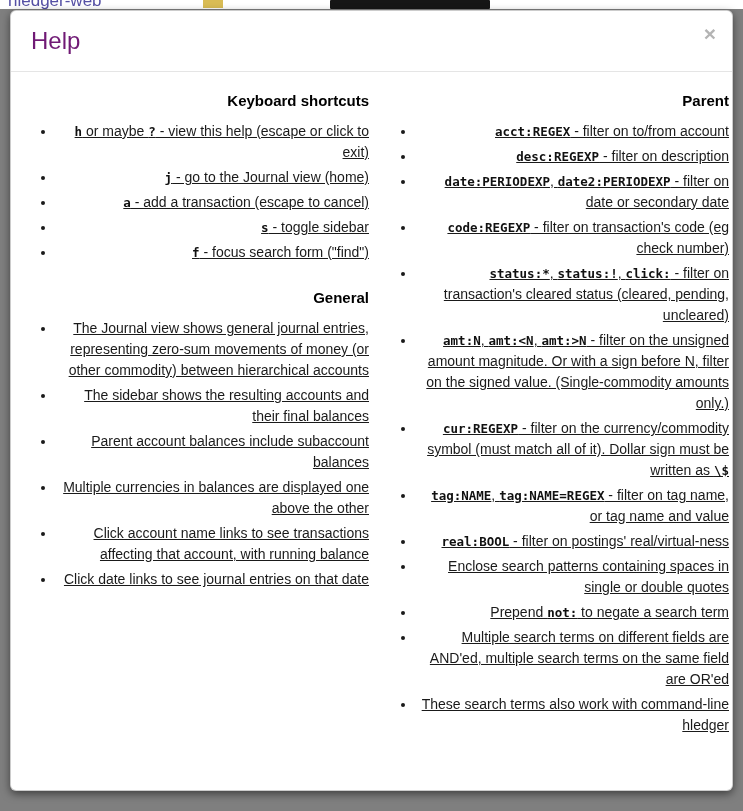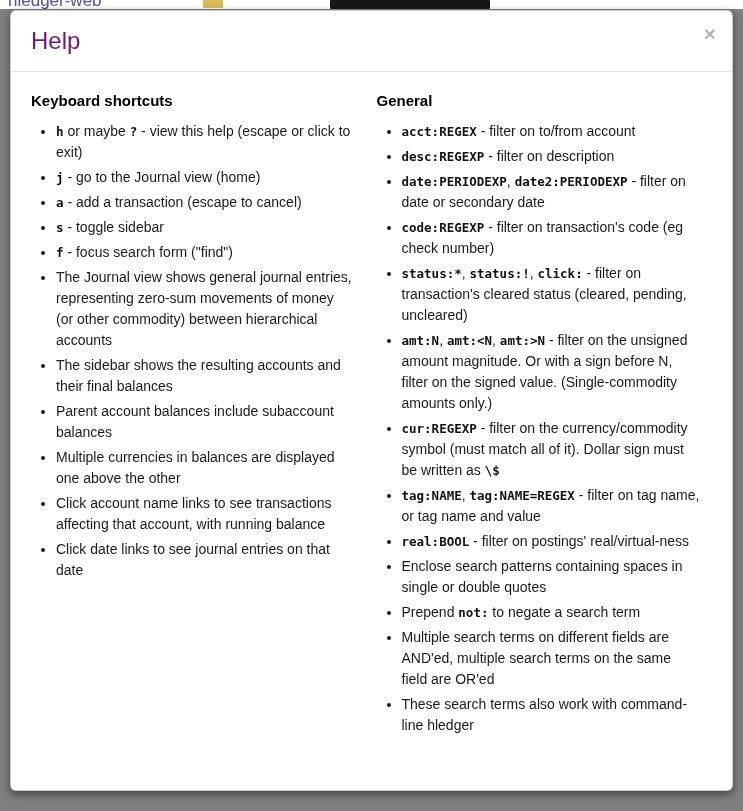--- a/index.html
+++ b/index.html
@@ -50,34 +50,35 @@
   }
   .close {
     position: absolute; top: 12px; right: 16px;
     background: none; border: 0; padding: 0; cursor: pointer;
     font-size: 21px; font-weight: 700; line-height: 1;
     color: #b4b4b4;
     font-family: "Liberation Sans", sans-serif;
   }
   .modal-body {
     display: flex;
-    padding: 20px 32px 26px 20px;
+    padding: 20px 3px 26px 20px;
+    text-align: right;
   }
   .col { flex: 1 1 0; min-width: 0; }
   .col + .col { margin-left: 22px; }
 
   .section-heading {
     font-size: 15px; font-weight: 700; color: #000000;
     margin: 26px 0 12px 0;
   }
   .section-heading:first-child { margin-top: 0; }
 
   ul.help-list {
     margin: 0; padding: 0 0 0 25px;
-    font-size: 14px; line-height: 21px;
+    font-size: 14px; line-height: 21px; text-decoration: underline;
   }
   ul.help-list li { margin: 0 0 4px 0; }
 
   code {
     font-family: "DejaVu Sans Mono", "Liberation Mono", monospace;
     font-weight: 700;
     font-size: 12.5px;
     color: #111111;
     background: none;
   }
@@ -101,31 +102,32 @@
   <div class="modal-body">
     <div class="col">
         <div class="section-heading">Keyboard shortcuts</div>
         <ul class="help-list">
           <li><code>h</code> or maybe <code>?</code> - view this help (escape or click to exit)</li>
           <li><code>j</code> - go to the Journal view (home)</li>
           <li><code>a</code> - add a transaction (escape to cancel)</li>
           <li><code>s</code> - toggle sidebar</li>
           <li><code>f</code> - focus search form ("find")</li>
         </ul>
+        <div class="section-heading">General</div>
         <ul class="help-list">
           <li>The Journal view shows general journal entries, representing zero-sum movements of money (or other commodity) between hierarchical accounts</li>
           <li>The sidebar shows the resulting accounts and their final balances</li>
           <li>Parent account balances include subaccount balances</li>
           <li>Multiple currencies in balances are displayed one above the other</li>
           <li>Click account name links to see transactions affecting that account, with running balance</li>
           <li>Click date links to see journal entries on that date</li>
         </ul>
       </div>
     <div class="col">
-        <div class="section-heading">General</div>
+        <div class="section-heading">Parent</div>
         <ul class="help-list">
           <li><code>acct:REGEX</code> - filter on to/from account</li>
           <li><code>desc:REGEXP</code> - filter on description</li>
           <li><code>date:PERIODEXP</code>, <code>date2:PERIODEXP</code> - filter on date or secondary date</li>
           <li><code>code:REGEXP</code> - filter on transaction's code (eg check number)</li>
           <li><code>status:*</code>, <code>status:!</code>, <code>click:</code> - filter on transaction's cleared status (cleared, pending, uncleared)</li>
           <li><code>amt:N</code>, <code>amt:&lt;N</code>, <code>amt:&gt;N</code> - filter on the unsigned amount magnitude. Or with a sign before N, filter on the signed value. (Single-commodity amounts only.)</li>
           <li><code>cur:REGEXP</code> - filter on the currency/commodity symbol (must match all of it). Dollar sign must be written as <code>\$</code></li>
           <li><code>tag:NAME</code>, <code>tag:NAME=REGEX</code> - filter on tag name, or tag name and value</li>
           <li><code>real:BOOL</code> - filter on postings' real/virtual-ness</li>

